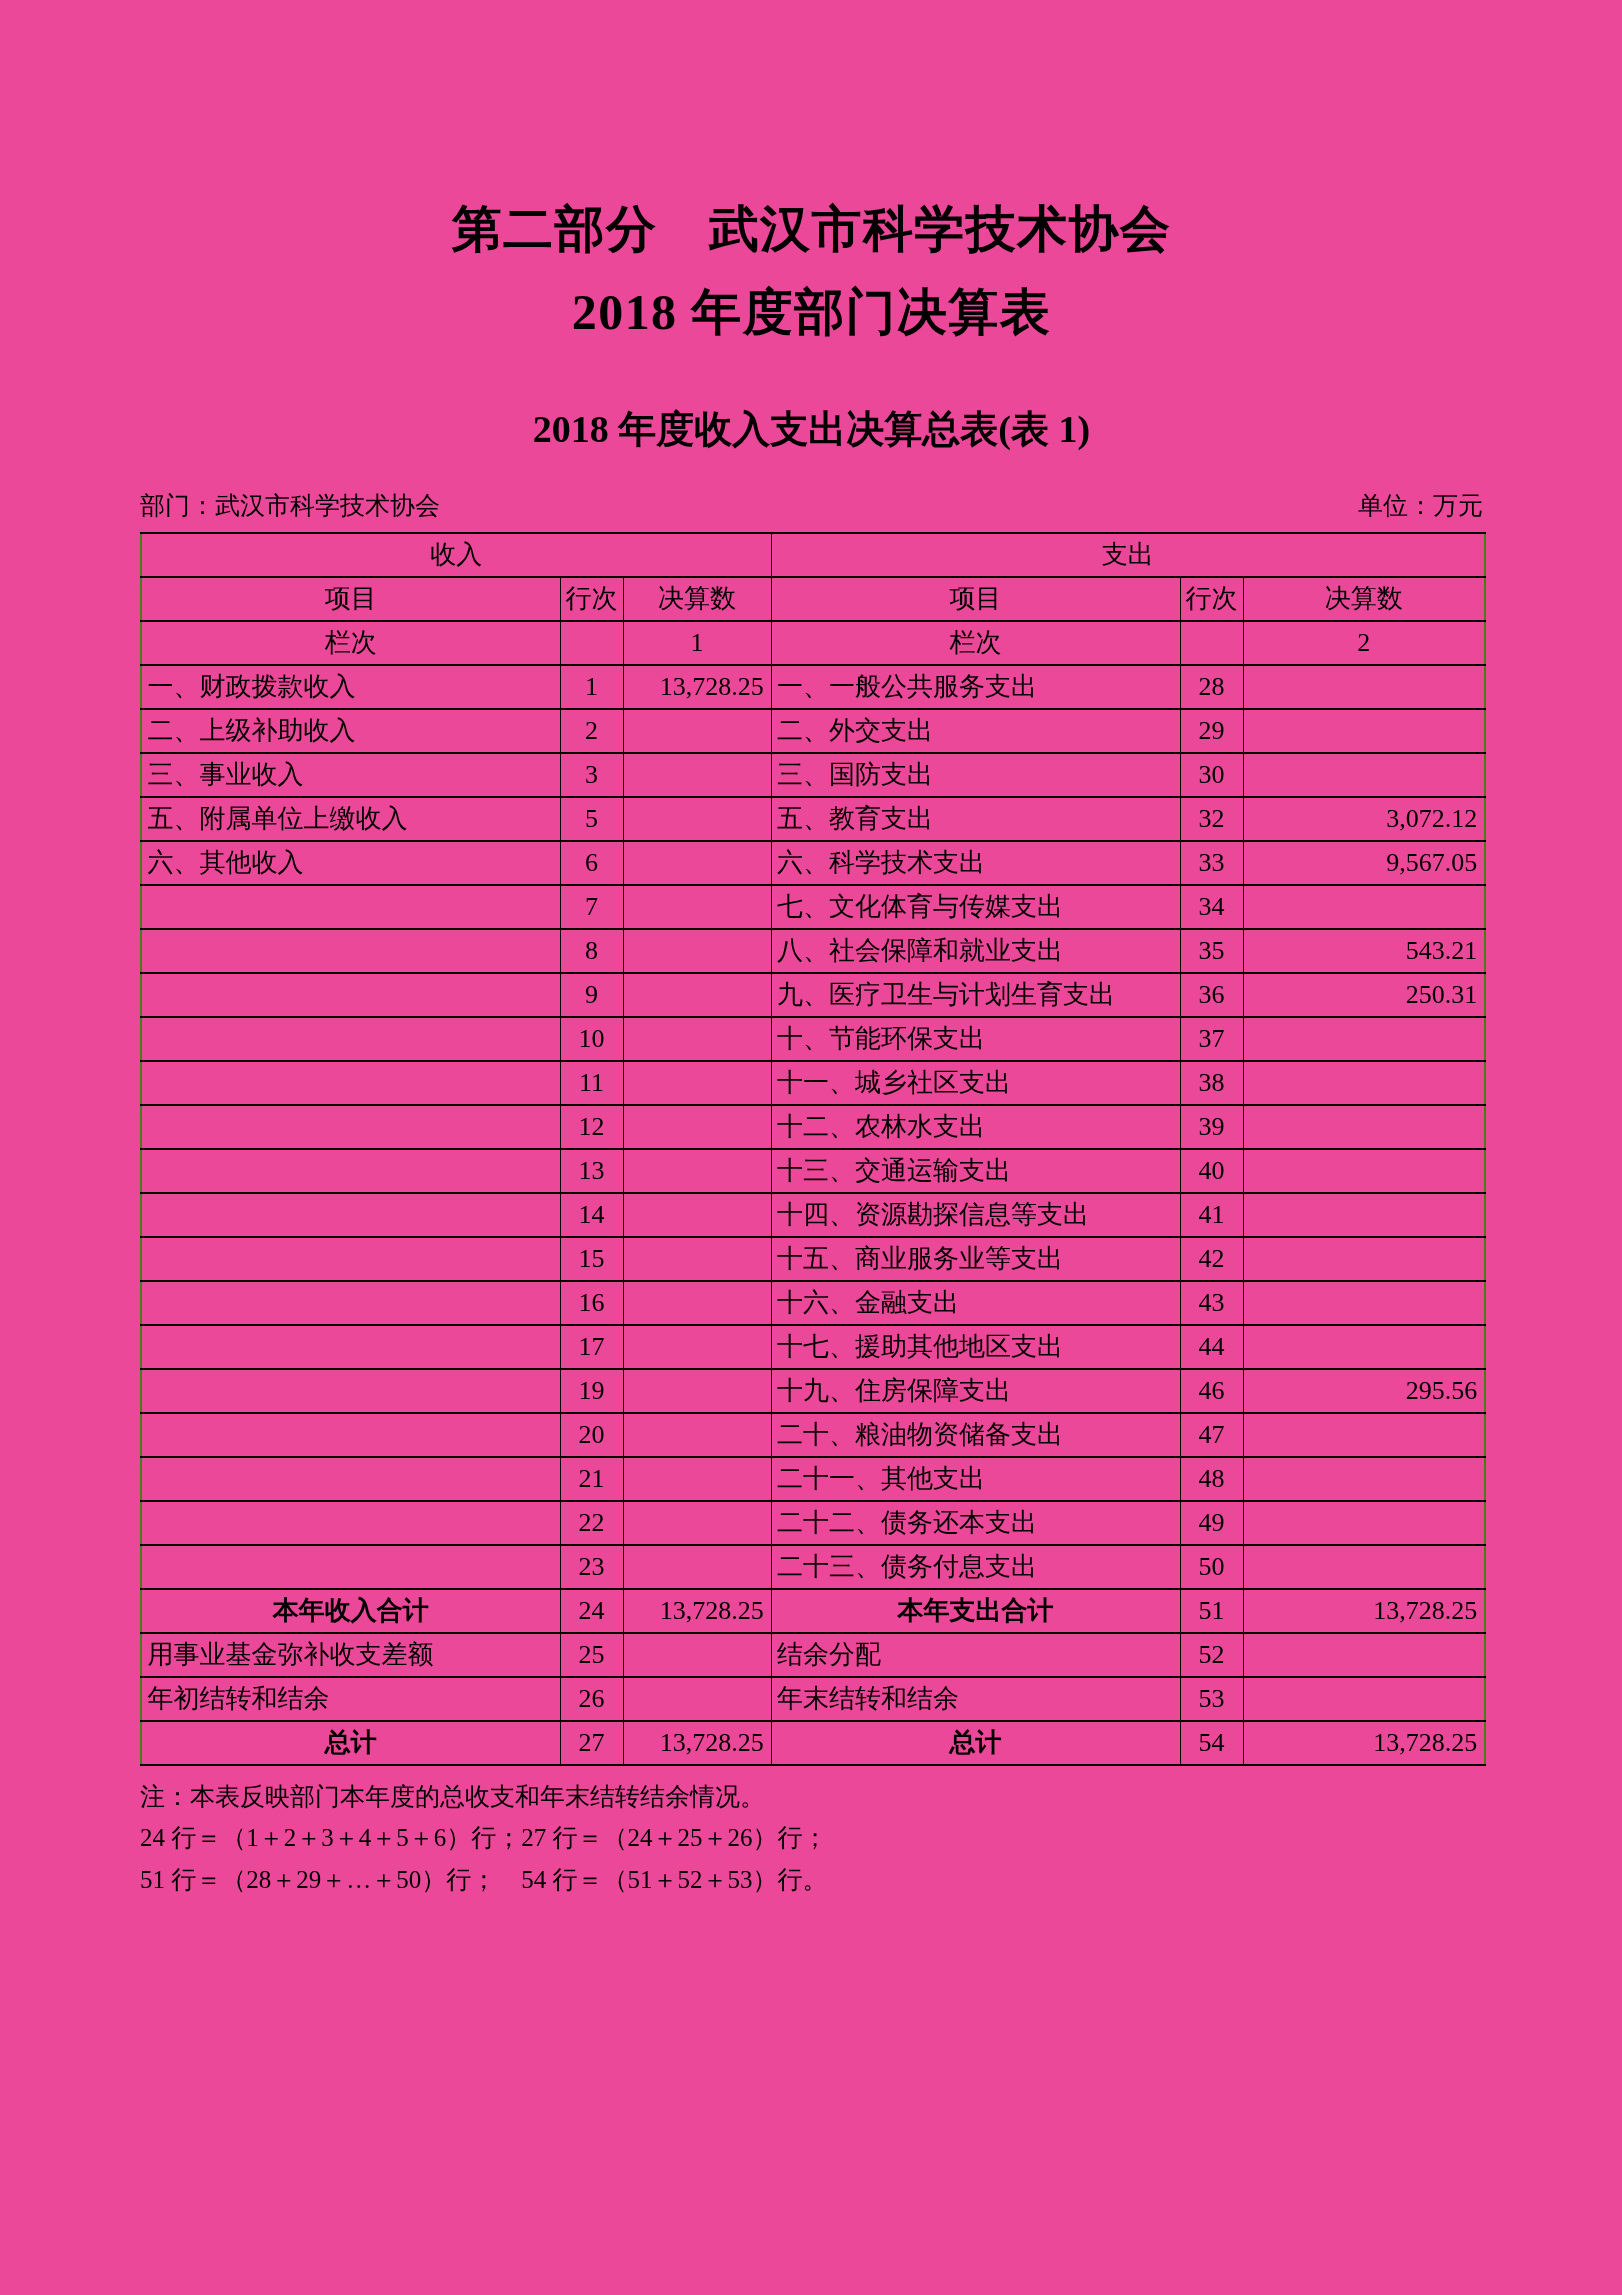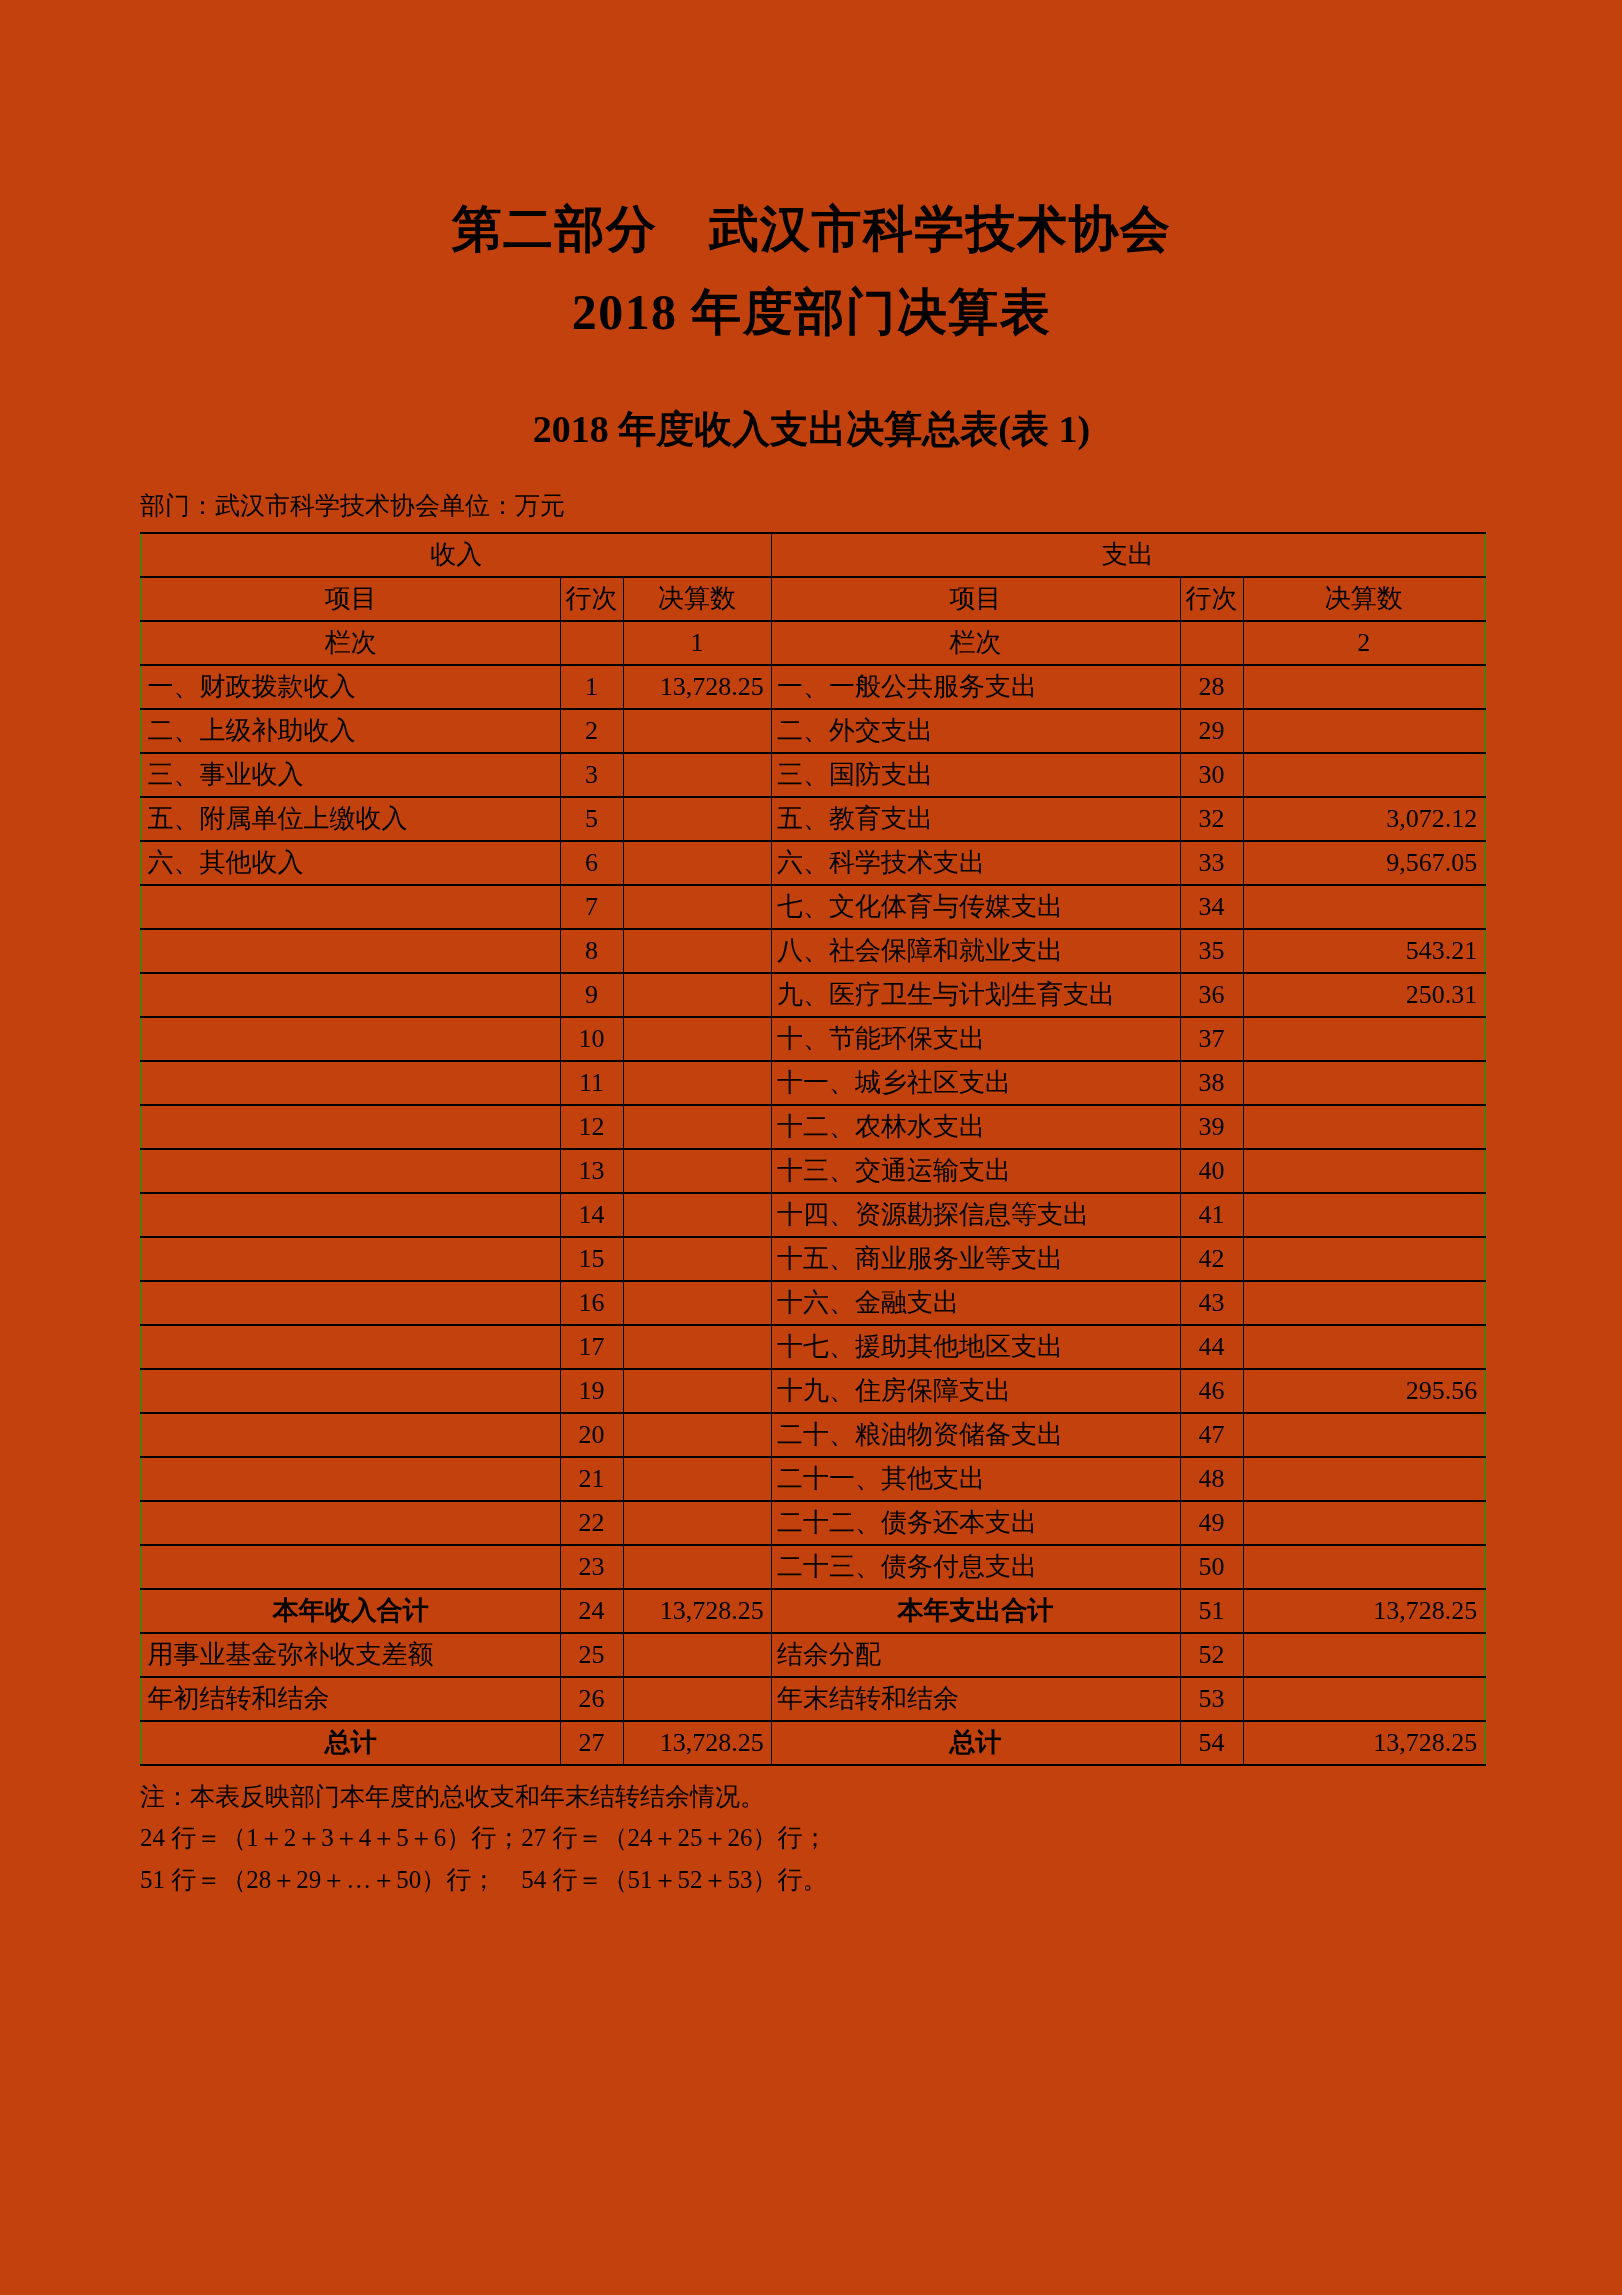--- a/index.html
+++ b/index.html
@@ -5,21 +5,21 @@
   * { margin: 0; padding: 0; box-sizing: border-box; }
   html, body { background: #ffffff; }
   body {
     width: 1623px; height: 2295px;
     color: #000;
     font-family: "Liberation Serif", "DejaVu Serif", serif;
   }
   .page {
     position: relative;
     width: 1623px; height: 2295px;
-    background: #c2410c;
+    background: #ec4899;
     overflow: hidden;
   }
   .title-main {
     margin-top: 203px;
     text-align: center;
     font-size: 50px;
     font-weight: bold;
     line-height: 1.05;
     letter-spacing: 1.4px;
   }
@@ -34,20 +34,21 @@
   .table-title {
     margin-top: 72px;
     text-align: center;
     font-size: 38px;
     font-weight: bold;
     line-height: 1.05;
   }
   .meta-row {
     margin: 42px 140px 0 140px;
     display: flex;
+    justify-content: space-between;
     align-items: flex-end;
     font-size: 25px;
     line-height: 1.1;
   }
   table.budget {
     margin: 12.3px 140px 0 140px;
     width: 1343px;
     table-layout: fixed;
     border-collapse: collapse;
     border: 2px solid #4d7c0f;

